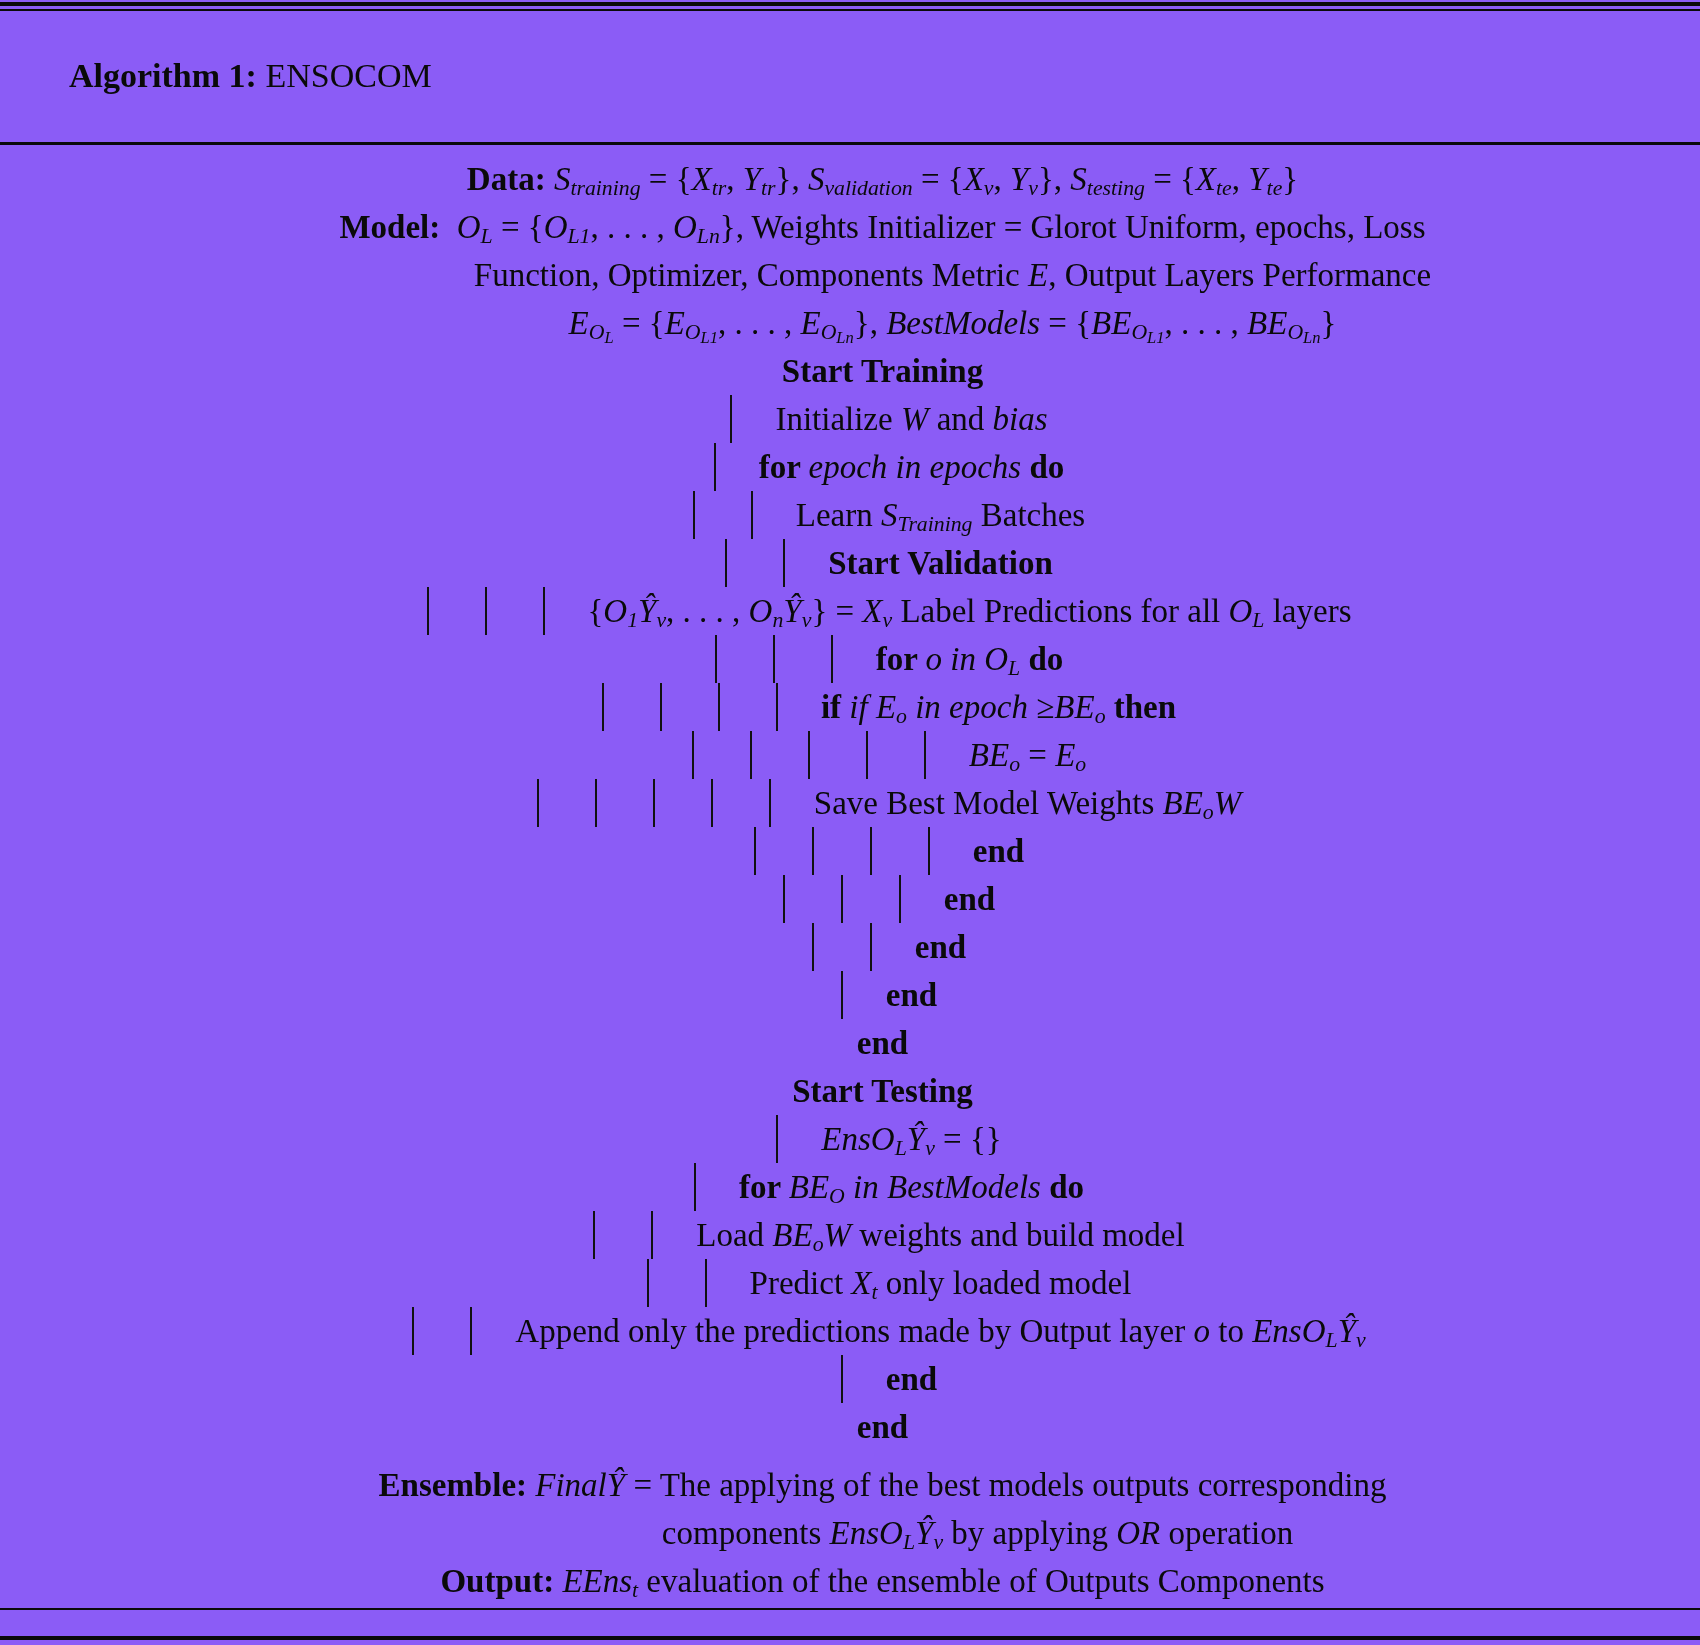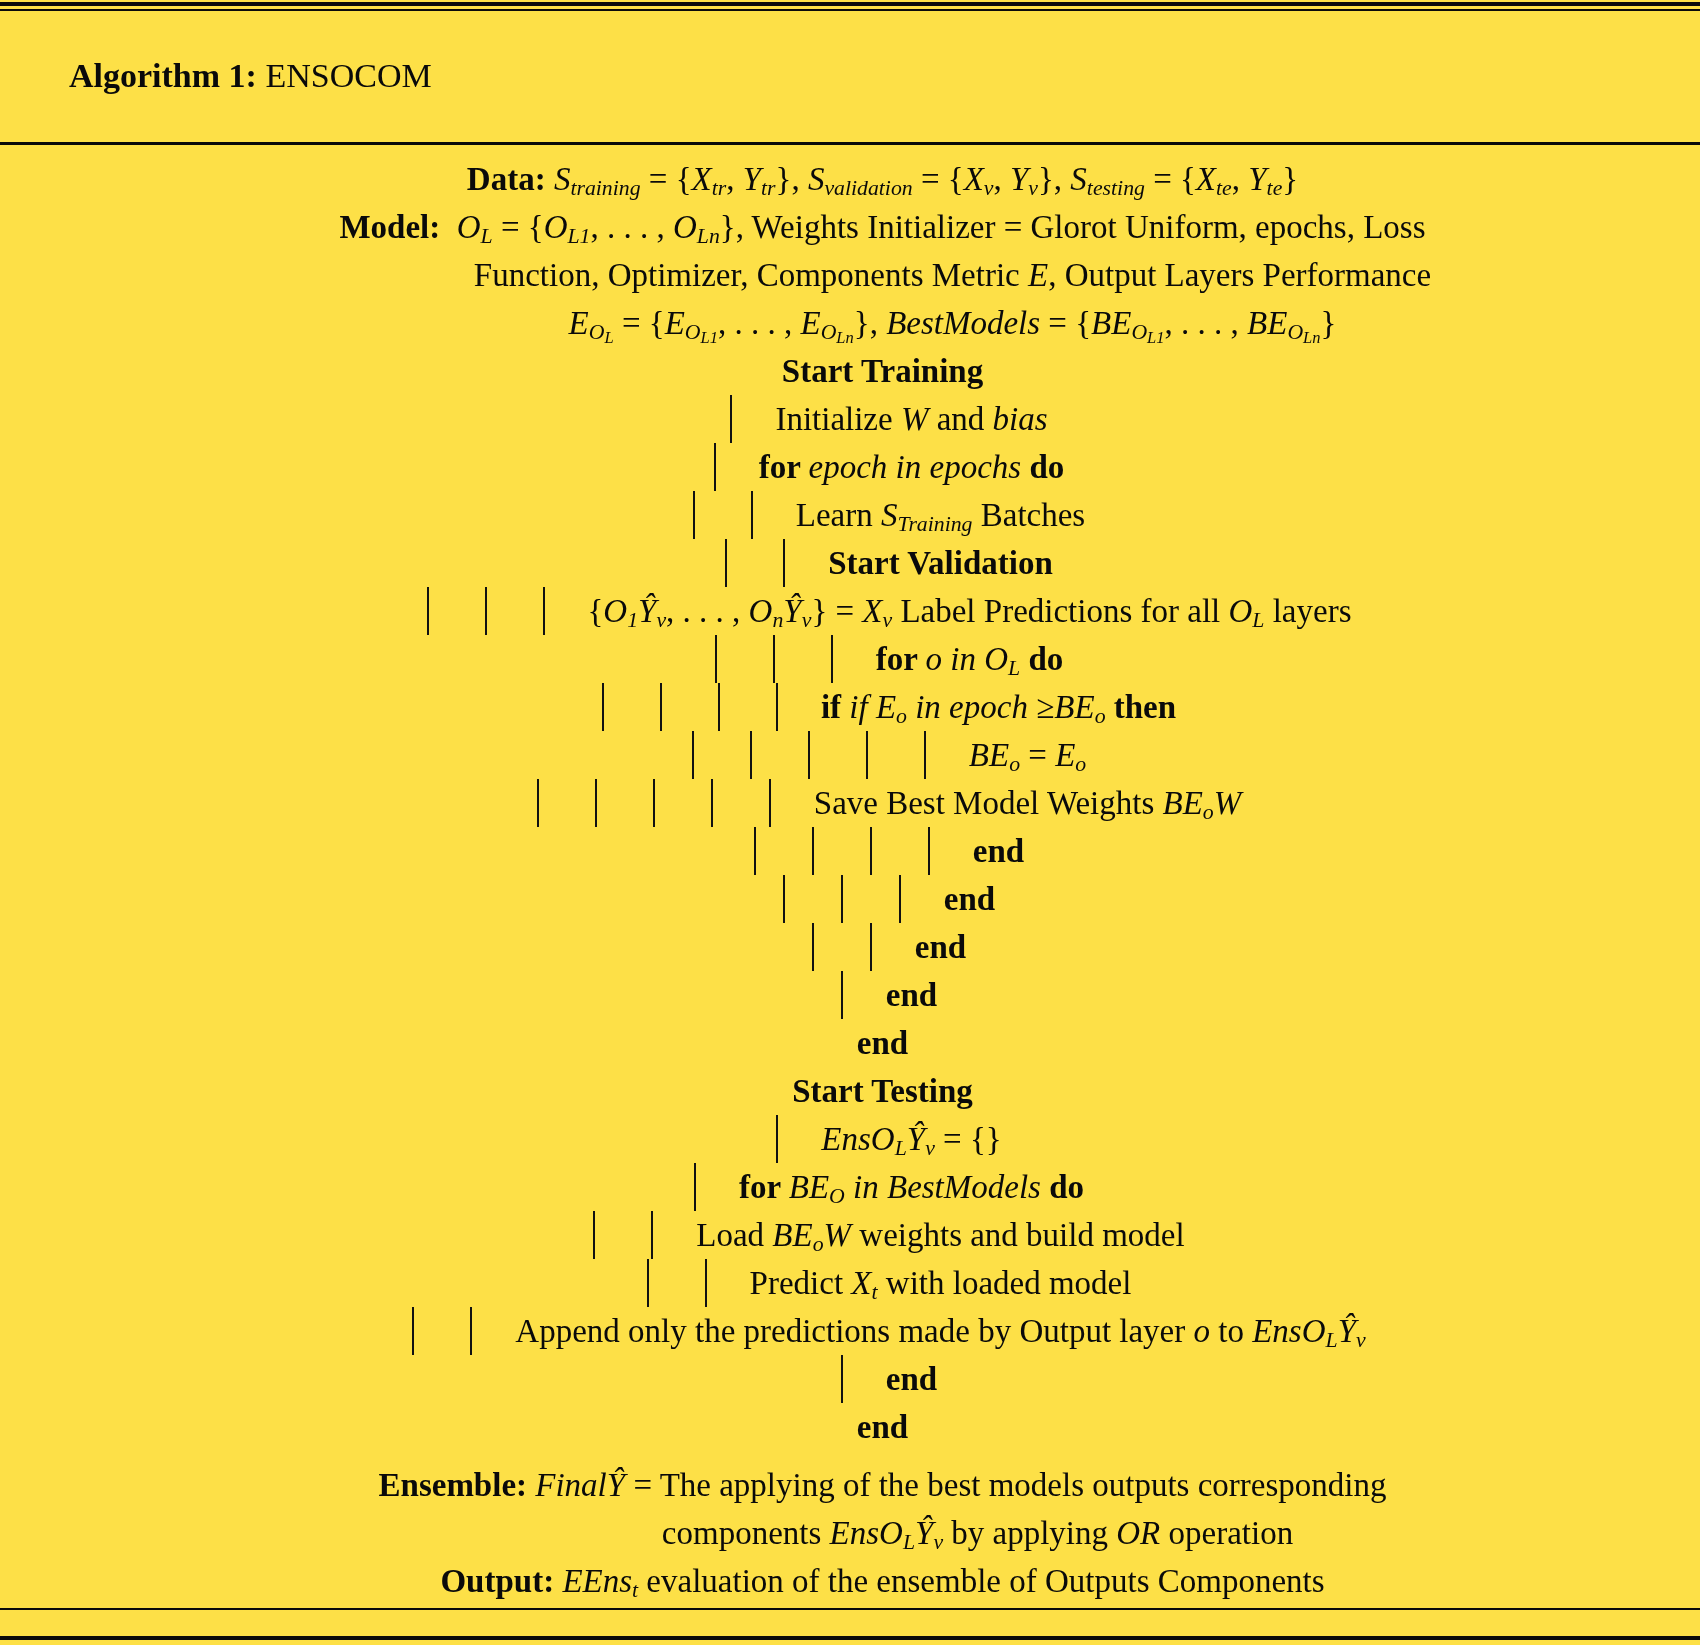--- a/index.html
+++ b/index.html
@@ -3,21 +3,21 @@
 <meta charset="utf-8">
 <style>
   html, body {
     margin: 0;
     padding: 0;
     background: #ffffff;
   }
   .page {
     width: 1700px;
     height: 1645px;
-    background: #fde047;
+    background: #8b5cf6;
     color: #0a0a0a;
     font-family: "Liberation Serif", "DejaVu Serif", serif;
     display: flex;
     flex-direction: column;
     overflow: hidden;
     box-sizing: border-box;
   }
   .rule {
     width: 100%;
     background: #0a0a0a;
@@ -100,21 +100,21 @@
       <div class="line"><span class="bar"></span><span class="bar"></span><span class="bar"></span><span class="bar"></span><span class="bar"></span><span class="txt"><span class="seg-n">Save Best Model Weights </span><span class="seg-m">BE</span><span class="seg-s">o</span><span class="seg-m">W</span></span></div>
       <div class="line"><span class="bar"></span><span class="bar"></span><span class="bar"></span><span class="bar"></span><span class="txt"><span class="seg-b">end</span></span></div>
       <div class="line"><span class="bar"></span><span class="bar"></span><span class="bar"></span><span class="txt"><span class="seg-b">end</span></span></div>
       <div class="line"><span class="bar"></span><span class="bar"></span><span class="txt"><span class="seg-b">end</span></span></div>
       <div class="line"><span class="bar"></span><span class="txt"><span class="seg-b">end</span></span></div>
       <div class="line"><span class="txt"><span class="seg-b">end</span></span></div>
       <div class="line"><span class="txt"><span class="seg-b">Start Testing</span></span></div>
       <div class="line"><span class="bar"></span><span class="txt"><span class="seg-m">EnsO</span><span class="seg-s">L</span><span class="seg-m">Ŷ</span><span class="seg-s">v</span><span class="seg-n"> = {}</span></span></div>
       <div class="line"><span class="bar"></span><span class="txt"><span class="seg-b">for </span><span class="seg-m">BE</span><span class="seg-s">O</span><span class="seg-i"> in </span><span class="seg-m">BestModels</span><span class="seg-b"> do</span></span></div>
       <div class="line"><span class="bar"></span><span class="bar"></span><span class="txt"><span class="seg-n">Load </span><span class="seg-m">BE</span><span class="seg-s">o</span><span class="seg-m">W</span><span class="seg-n"> weights and build model</span></span></div>
-      <div class="line"><span class="bar"></span><span class="bar"></span><span class="txt"><span class="seg-n">Predict </span><span class="seg-m">X</span><span class="seg-s">t</span><span class="seg-n"> with loaded model</span></span></div>
+      <div class="line"><span class="bar"></span><span class="bar"></span><span class="txt"><span class="seg-n">Predict </span><span class="seg-m">X</span><span class="seg-s">t</span><span class="seg-n"> only loaded model</span></span></div>
       <div class="line"><span class="bar"></span><span class="bar"></span><span class="txt"><span class="seg-n">Append only the predictions made by Output layer </span><span class="seg-m">o</span><span class="seg-n"> to </span><span class="seg-m">EnsO</span><span class="seg-s">L</span><span class="seg-m">Ŷ</span><span class="seg-s">v</span></span></div>
       <div class="line"><span class="bar"></span><span class="txt"><span class="seg-b">end</span></span></div>
       <div class="line"><span class="txt"><span class="seg-b">end</span></span></div>
       <div class="line gap-before"><span class="txt"><span class="seg-b">Ensemble: </span><span class="seg-m">FinalŶ</span><span class="seg-n"> = The applying of the best models outputs corresponding</span></span></div>
       <div class="line"><span class="hang" style="width: 190px;"></span><span class="txt"><span class="seg-n">components </span><span class="seg-m">EnsO</span><span class="seg-s">L</span><span class="seg-m">Ŷ</span><span class="seg-s">v</span><span class="seg-n"> by applying </span><span class="seg-m">OR</span><span class="seg-n"> operation</span></span></div>
       <div class="line"><span class="txt"><span class="seg-b">Output: </span><span class="seg-m">EEns</span><span class="seg-s">t</span><span class="seg-n"> evaluation of the ensemble of Outputs Components</span></span></div>
     </div>
 
   <div class="bottom-area">
     <div class="rule rule-bot-thin"></div>

